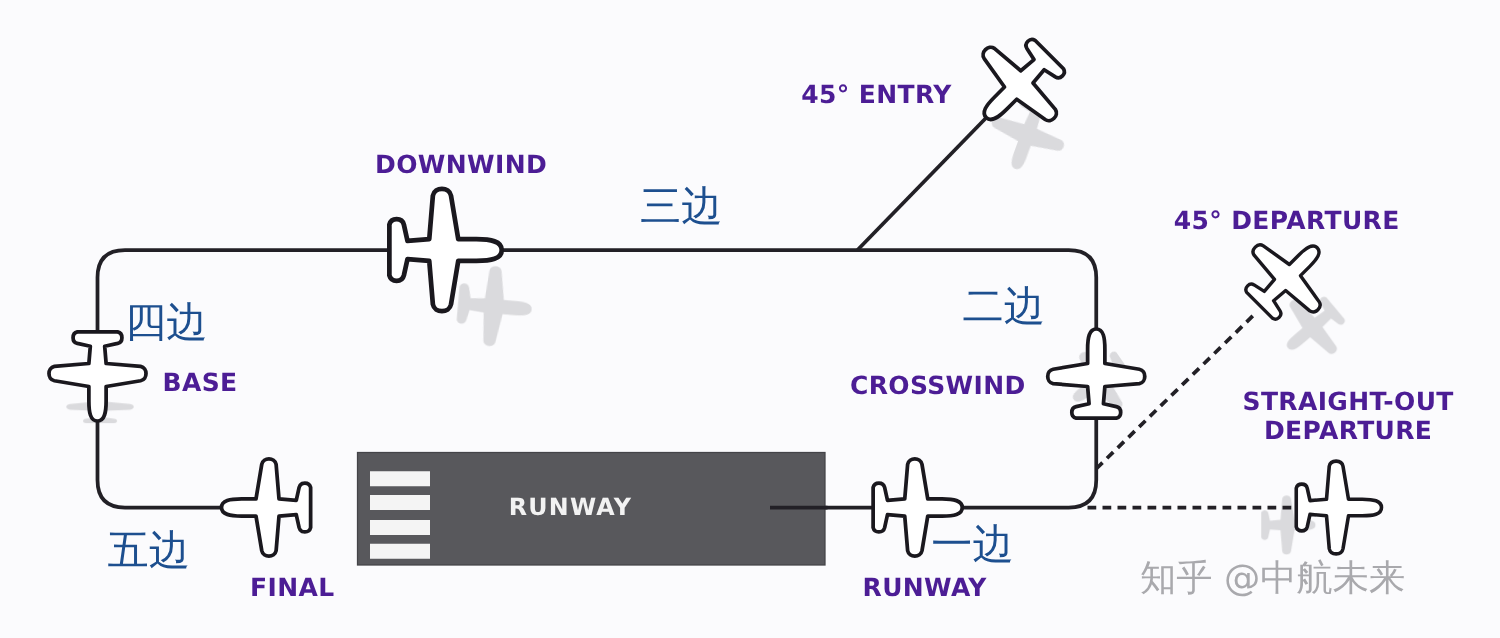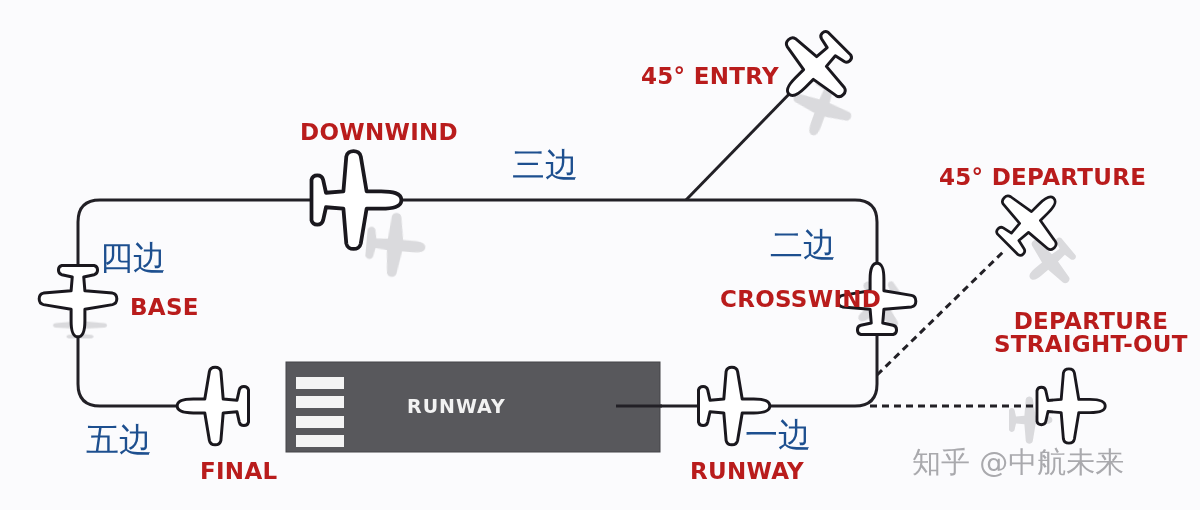--- a/index.html
+++ b/index.html
@@ -1,18 +1,18 @@
 <!DOCTYPE html>
 <html><head>
 <meta charset="utf-8">
 <style>
   html, body { margin: 0; padding: 0; background: #fbfbfd; }
   body { width: 1200px; height: 510px; position: relative; overflow: hidden; font-family: "DejaVu Sans", sans-serif; }
   #diagram { position: absolute; left: 0; top: 0; width: 1200px; height: 510px; }
-  .label { position: absolute; color: #b91c1c; font-weight: bold; font-size: 23px; letter-spacing: 0.3px; white-space: nowrap; font-family: "DejaVu Sans", sans-serif; }
+  .label { position: absolute; color: #4c1d95; font-weight: bold; font-size: 20px; letter-spacing: 0.3px; white-space: nowrap; font-family: "DejaVu Sans", sans-serif; }
   .cn { position: absolute; color: #1d4f8f; font-size: 33px; white-space: nowrap; font-family: "DejaVu Sans", sans-serif; }
   .runway-text { position: absolute; color: #f2f2f2; font-weight: bold; font-size: 19px; letter-spacing: 1px; font-family: "DejaVu Sans", sans-serif; }
   .watermark { position: absolute; color: #a9a9ad; font-size: 29px; white-space: nowrap; font-family: "DejaVu Sans", sans-serif; }
   .two-line { text-align: center; line-height: 23px; }
 </style>
 </head>
 <body>
 
 <svg id="diagram" viewBox="0 0 1200 510" xmlns="http://www.w3.org/2000/svg">
   <defs>
@@ -55,26 +55,26 @@
     <use href="#plane" transform="translate(815,68) rotate(225) scale(1.15)"></use>
     <use href="#plane" transform="translate(1030,222) rotate(45) scale(1.05)"></use>
     <use href="#plane" transform="translate(1070,406) rotate(90) scale(1.1)"></use>
   </g>
 </svg>
 
 <div class="label" style="left:300px; top:119px;">DOWNWIND</div>
 <div class="label" style="left:130px; top:294px;">BASE</div>
 <div class="label" style="left:200px; top:458px;">FINAL</div>
 <div class="label" style="left:690px; top:458px;">RUNWAY</div>
-<div class="label" style="left:680px; top:286px;margin-left:40px;">CROSSWIND</div>
+<div class="label" style="left:680px; top:296px;">CROSSWIND</div>
 <div class="label" style="left:641px; top:63px;">45° ENTRY</div>
 <div class="label" style="left:939px; top:164px;">45° DEPARTURE</div>
 <div class="label two-line" style="left:994px; top:310px;">
+  <div>STRAIGHT-OUT</div>
   <div>DEPARTURE</div>
-  <div>STRAIGHT-OUT</div>
 </div>
 
 <div class="cn" style="left:500px; top:143px;margin-left:12px;">三边</div>
 <div class="cn" style="left:100px; top:236px;">四边</div>
 <div class="cn" style="left:86px; top:418px;">五边</div>
 <div class="cn" style="left:770px; top:223px;">二边</div>
 <div class="cn" style="left:745px; top:413px;text-align:center;">一边</div>
 
 <div class="runway-text" style="left:407px; top:395px;">RUNWAY</div>
 

